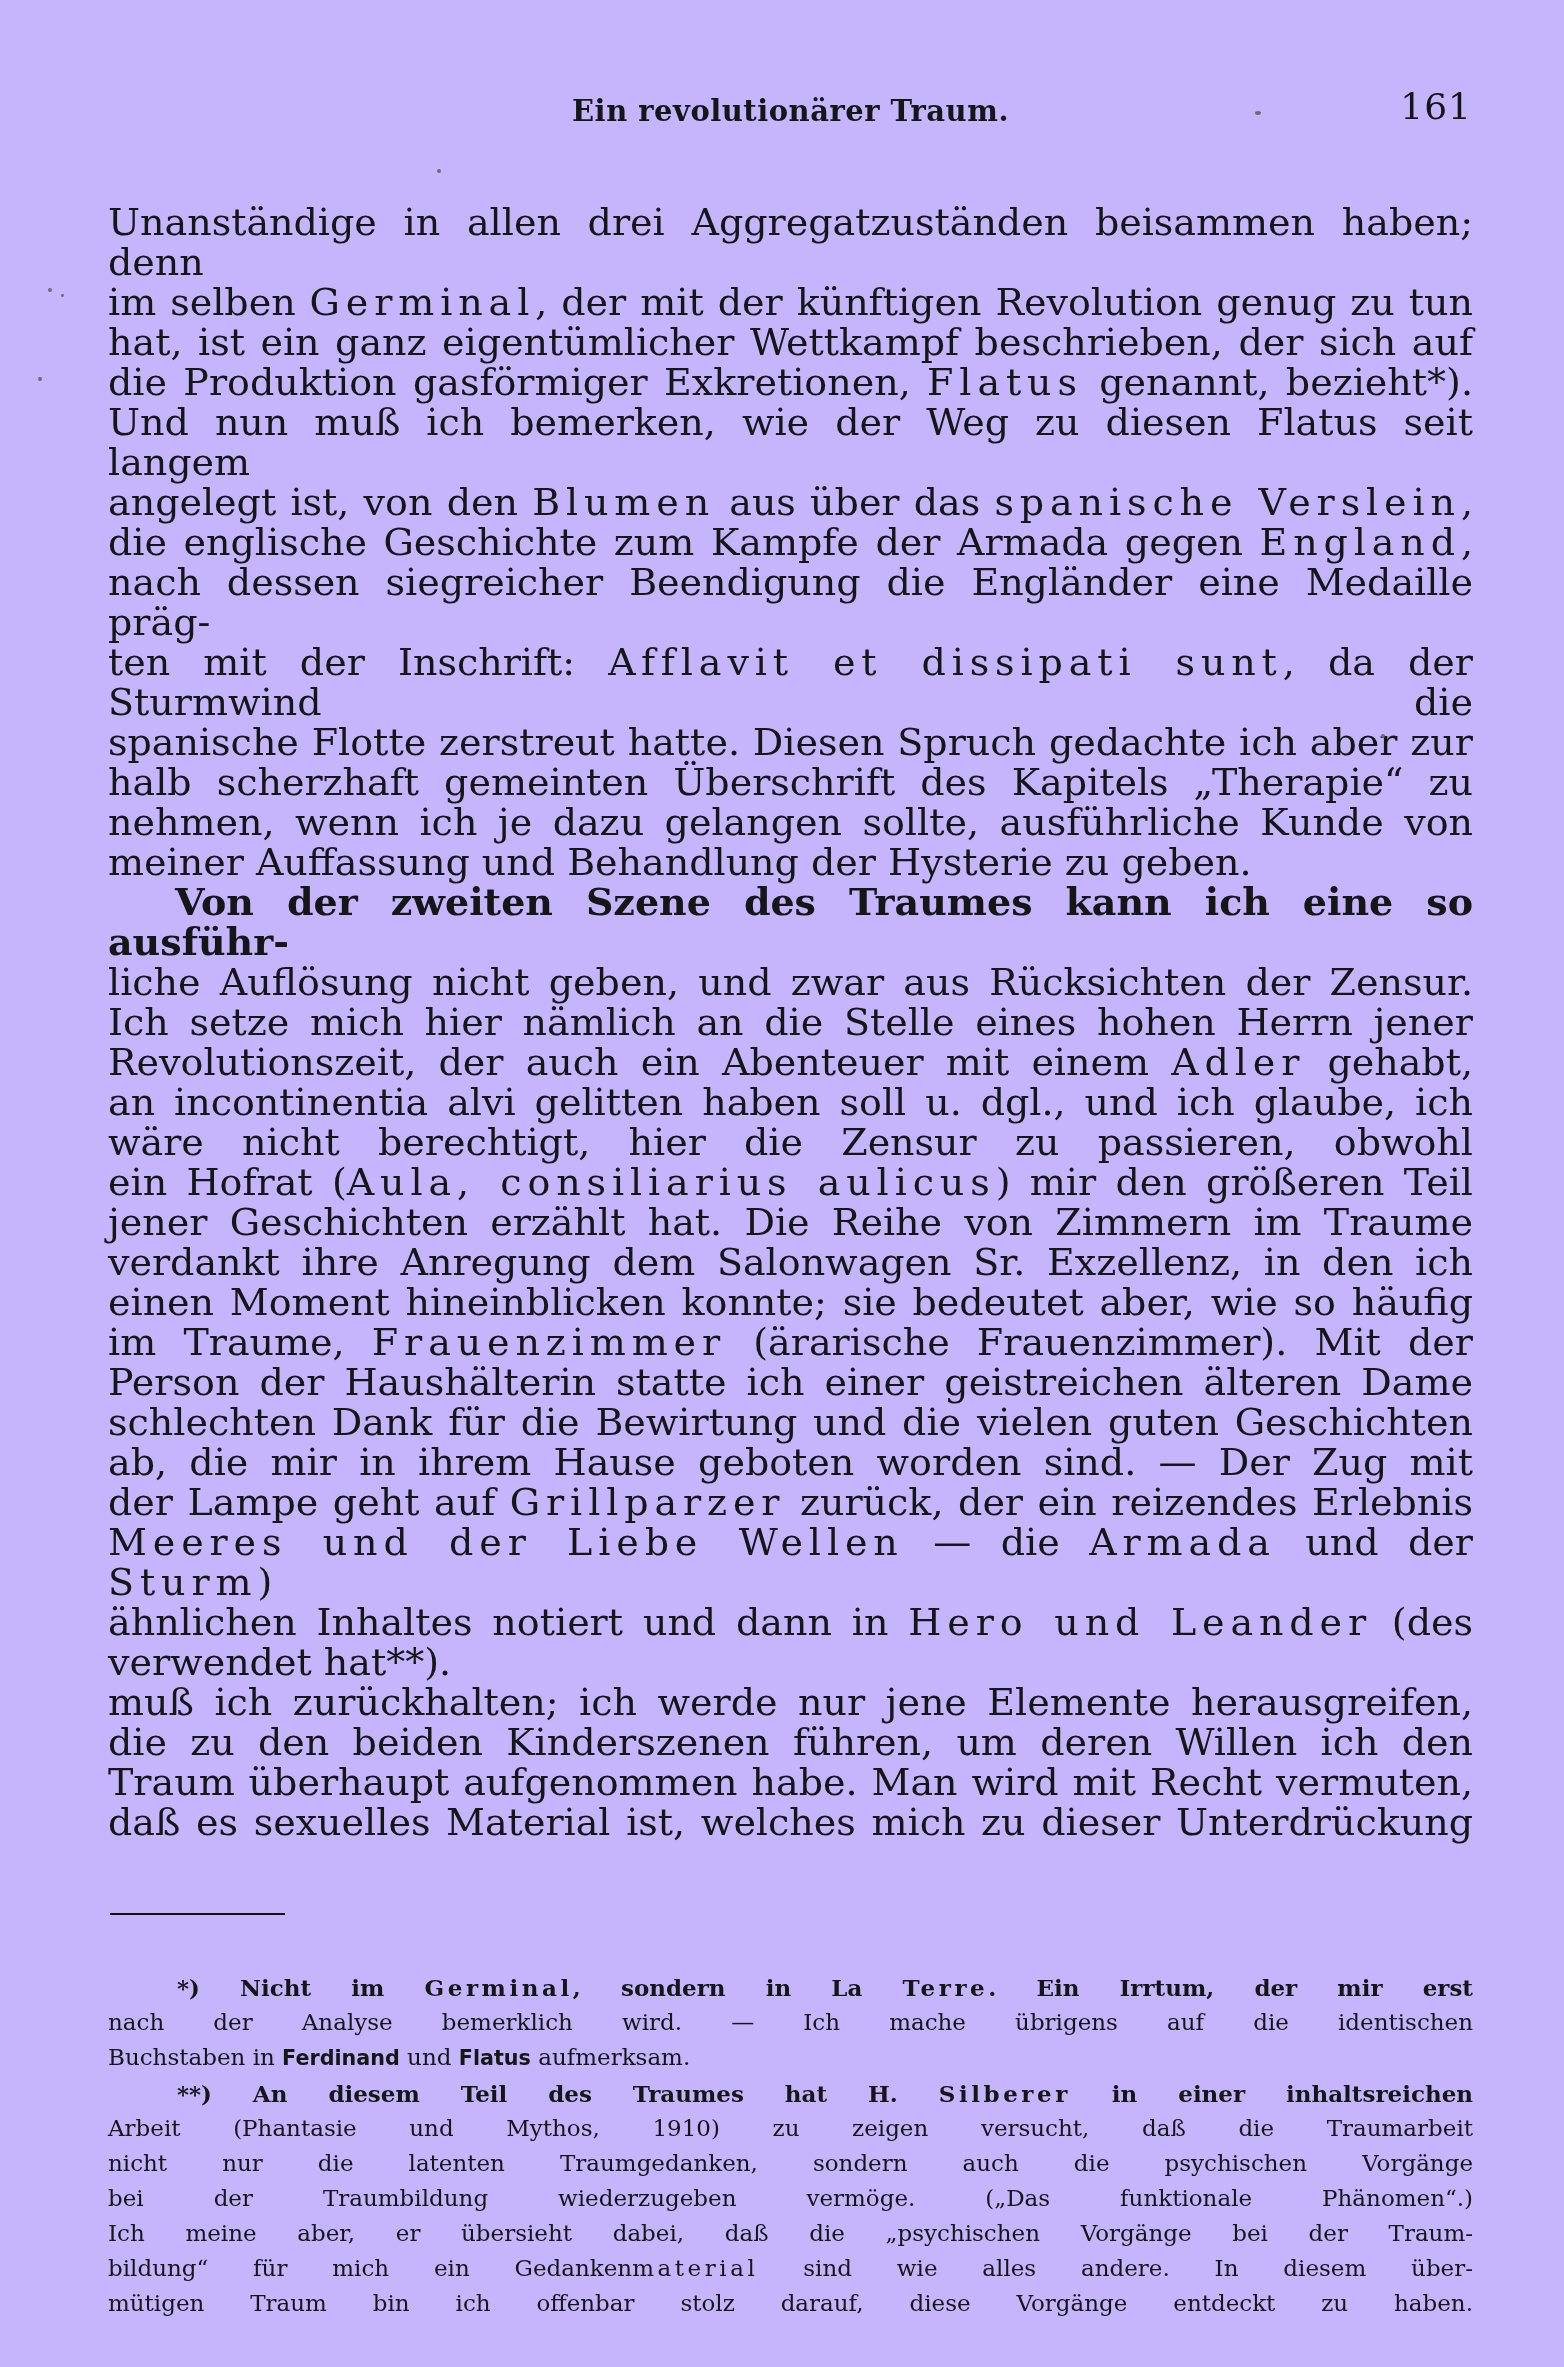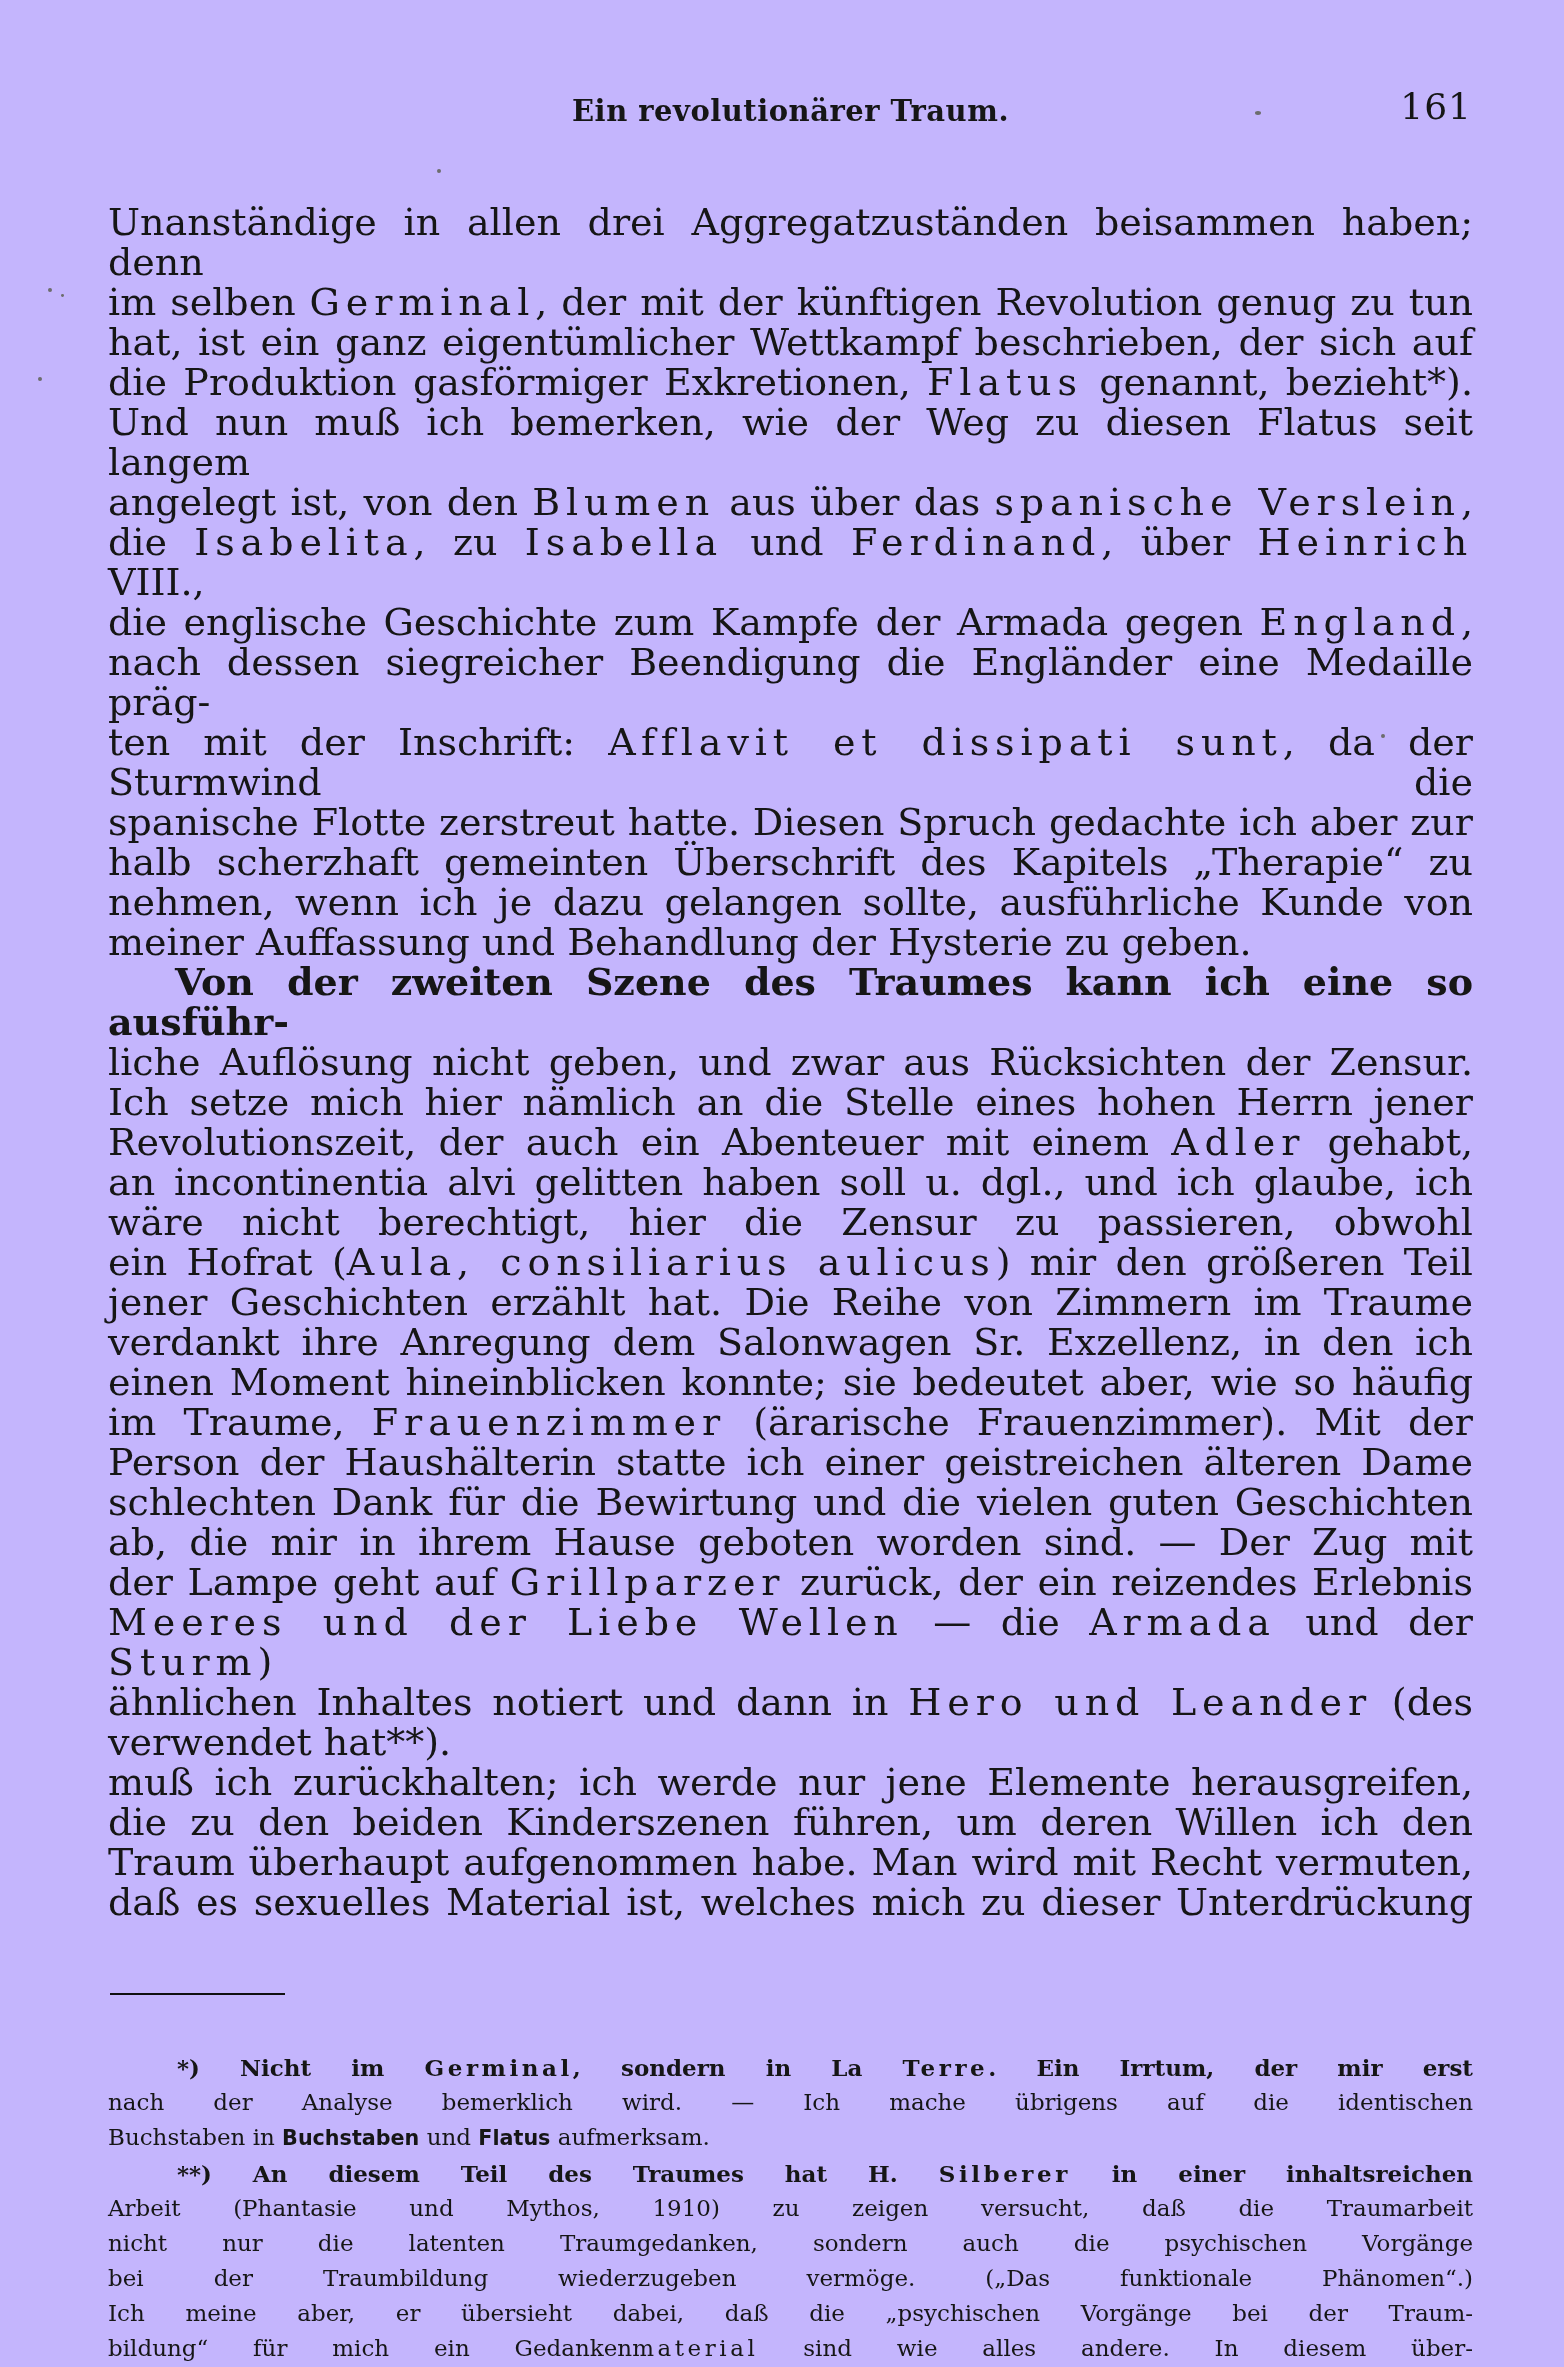--- a/index.html
+++ b/index.html
@@ -76,21 +76,20 @@
     </div>
 
     <div class="body-text">
         <div class="para">
           <div class="line"><span class="run">Unanständige in allen drei Aggregatzuständen beisammen haben; denn</span></div>
           <div class="line"><span class="run">im selben </span><span class="run gesperrt">Germinal</span><span class="run">, der mit der künftigen Revolution genug zu tun</span></div>
           <div class="line"><span class="run">hat, ist ein ganz eigentümlicher Wettkampf beschrieben, der sich auf</span></div>
           <div class="line"><span class="run">die Produktion gasförmiger Exkretionen, </span><span class="run gesperrt">Flatus</span><span class="run"> genannt, bezieht*).</span></div>
           <div class="line"><span class="run">Und nun muß ich bemerken, wie der Weg zu diesen Flatus seit langem</span></div>
           <div class="line"><span class="run">angelegt ist, von den </span><span class="run gesperrt">Blumen</span><span class="run"> aus über das </span><span class="run gesperrt">spanische Verslein</span><span class="run">,</span></div>
-          <div class="line"><span class="run">die </span><span class="run gesperrt">Isabelita</span><span class="run">, zu </span><span class="run gesperrt">Isabella</span><span class="run"> und </span><span class="run gesperrt">Ferdinand</span><span class="run">, über </span><span class="run gesperrt">Heinrich</span><span class="run"> VIII.,</span></div>
           <div class="line"><span class="run">die englische Geschichte zum Kampfe der Armada gegen </span><span class="run gesperrt">England</span><span class="run">,</span></div>
           <div class="line"><span class="run">nach dessen siegreicher Beendigung die Engländer eine Medaille präg-</span></div>
           <div class="line"><span class="run">ten mit der Inschrift: </span><span class="run gesperrt">Afflavit et dissipati sunt</span><span class="run">, da der Sturmwind die</span></div>
           <div class="line"><span class="run">spanische Flotte zerstreut hatte. Diesen Spruch gedachte ich aber zur</span></div>
           <div class="line"><span class="run">halb scherzhaft gemeinten Überschrift des Kapitels „Therapie“ zu</span></div>
           <div class="line"><span class="run">nehmen, wenn ich je dazu gelangen sollte, ausführliche Kunde von</span></div>
           <div class="line last"><span class="run">meiner Auffassung und Behandlung der Hysterie zu geben.</span></div>
         </div>
         <div class="para">
           <div class="line indent"><span class="run">Von der zweiten Szene des Traumes kann ich eine so ausführ-</span></div>
@@ -119,21 +118,21 @@
           <div class="line"><span class="run">daß es sexuelles Material ist, welches mich zu dieser Unterdrückung</span></div>
         </div>
       </div>
 
     <div class="footnote-rule"></div>
 
     <div class="footnotes">
         <div class="para">
           <div class="line indent"><span class="run">*) Nicht im </span><span class="run gesperrt">Germinal</span><span class="run">, sondern in La </span><span class="run gesperrt">Terre</span><span class="run">. Ein Irrtum, der mir erst</span></div>
           <div class="line"><span class="run">nach der Analyse bemerklich wird. — Ich mache übrigens auf die identischen</span></div>
-          <div class="line last"><span class="run">Buchstaben in </span><span class="run boldface">Buchstaben</span><span class="run"> und </span><span class="run boldface">Flatus</span><span class="run"> aufmerksam.</span></div>
+          <div class="line last"><span class="run">Buchstaben in </span><span class="run boldface">Ferdinand</span><span class="run"> und </span><span class="run boldface">Flatus</span><span class="run"> aufmerksam.</span></div>
         </div>
         <div class="para">
           <div class="line indent"><span class="run">**) An diesem Teil des Traumes hat H. </span><span class="run gesperrt">Silberer</span><span class="run"> in einer inhaltsreichen</span></div>
           <div class="line"><span class="run">Arbeit (Phantasie und Mythos, 1910) zu zeigen versucht, daß die Traumarbeit</span></div>
           <div class="line"><span class="run">nicht nur die latenten Traumgedanken, sondern auch die psychischen Vorgänge</span></div>
           <div class="line"><span class="run">bei der Traumbildung wiederzugeben vermöge. („Das funktionale Phänomen“.)</span></div>
           <div class="line"><span class="run">Ich meine aber, er übersieht dabei, daß die „psychischen Vorgänge bei der Traum-</span></div>
           <div class="line"><span class="run">bildung“ für mich ein Gedanken</span><span class="run gesperrt">material</span><span class="run"> sind wie alles andere. In diesem über-</span></div>
           <div class="line"><span class="run">mütigen Traum bin ich offenbar stolz darauf, diese Vorgänge entdeckt zu haben.</span></div>
         </div>

